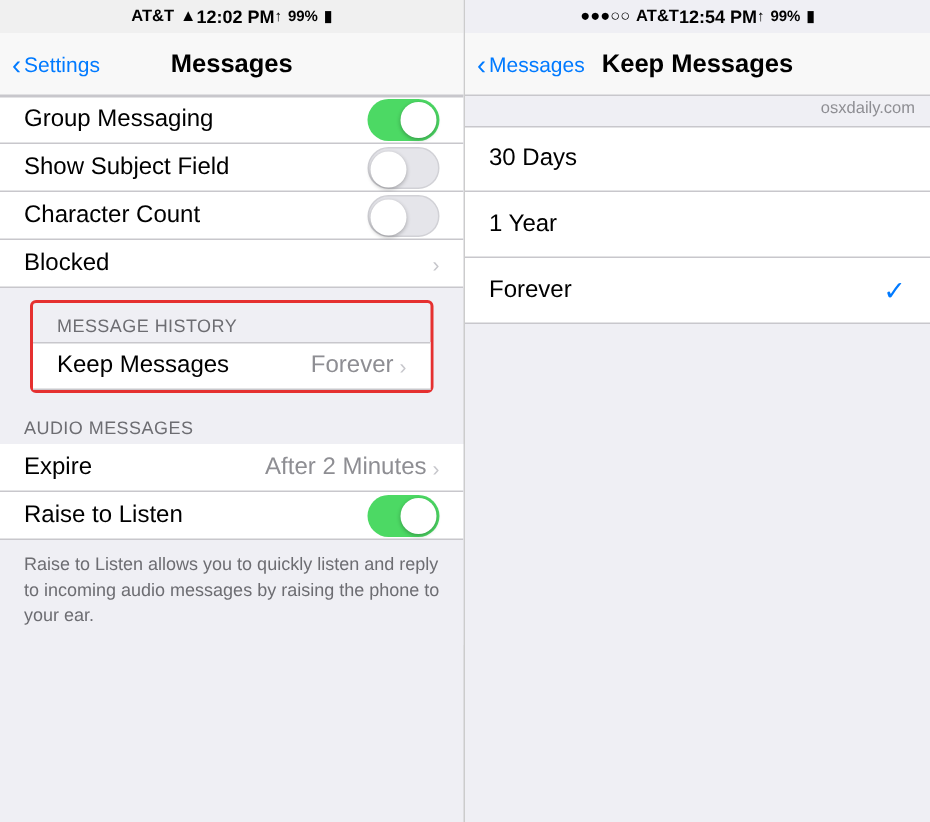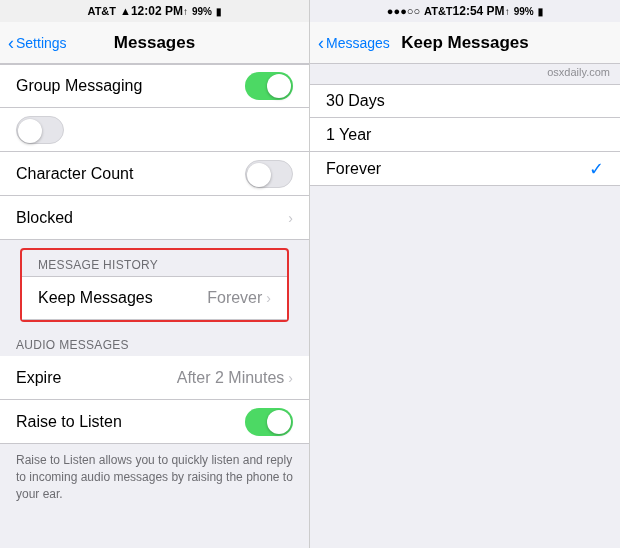--- a/index.html
+++ b/index.html
@@ -76,21 +76,21 @@
     .settings-section {
       margin-top: 0;
     }
 
     .settings-row {
       background: #fff;
       border-bottom: 1px solid #c8c7cc;
       display: flex;
       align-items: center;
       padding: 0 16px;
-      height: 44px;
+      height: 32px;
       position: relative;
     }
     .settings-row:first-child {
       border-top: 1px solid #c8c7cc;
     }
     .settings-row .row-label {
       flex: 1;
       font-size: 16px;
       color: #000;
     }
@@ -175,21 +175,21 @@
 
     .keep-messages-list {
       margin-top: 4px;
     }
     .keep-row {
       background: #fff;
       border-bottom: 1px solid #c8c7cc;
       display: flex;
       align-items: center;
       padding: 0 16px;
-      height: 34px;
+      height: 44px;
     }
     .keep-row:first-child {
       border-top: 1px solid #c8c7cc;
     }
     .keep-row .row-label {
       flex: 1;
       font-size: 16px;
       color: #000;
     }
     .keep-row .checkmark {
@@ -228,20 +228,21 @@
     <div class="settings-section">
 
       <div class="settings-row">
         <span class="row-label">Group Messaging</span>
         <div class="toggle on">
           <div class="knob"></div>
         </div>
       </div>
 
       <div class="settings-row">
+        <span class="row-label">Show Subject Field</span>
         <div class="toggle off">
           <div class="knob"></div>
         </div>
       </div>
 
       <div class="settings-row">
         <span class="row-label">Character Count</span>
         <div class="toggle off">
           <div class="knob"></div>
         </div>

